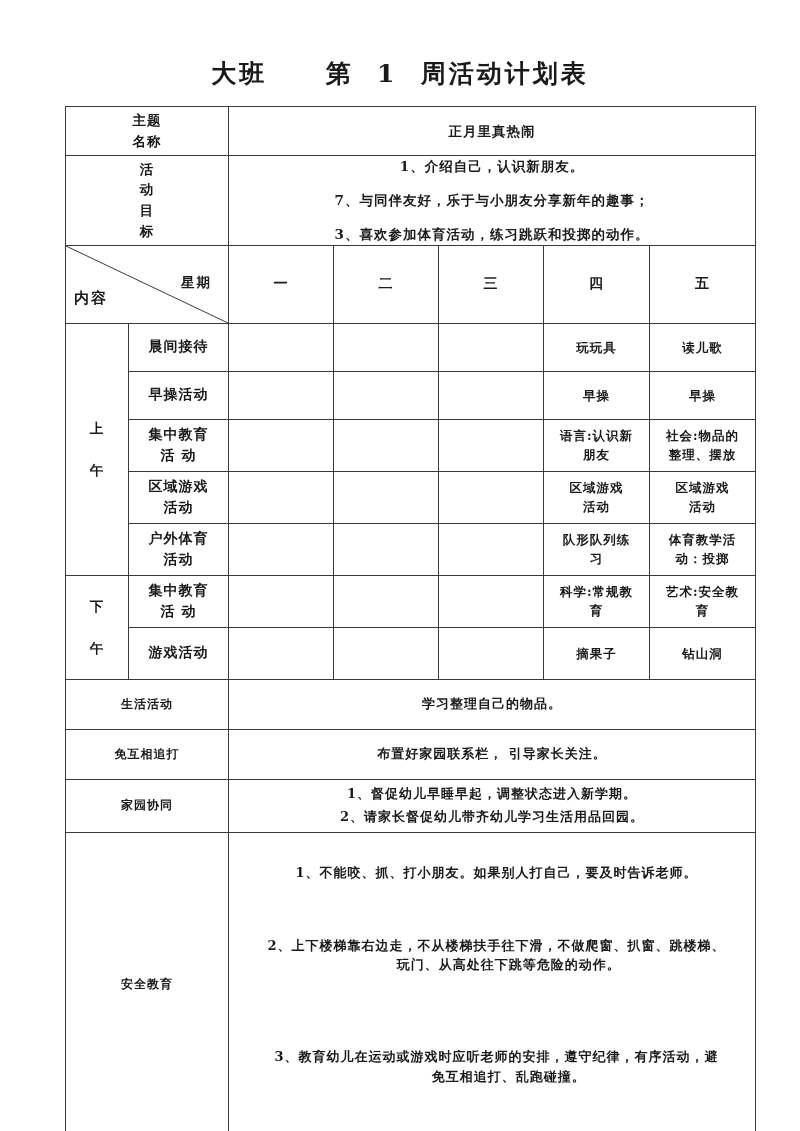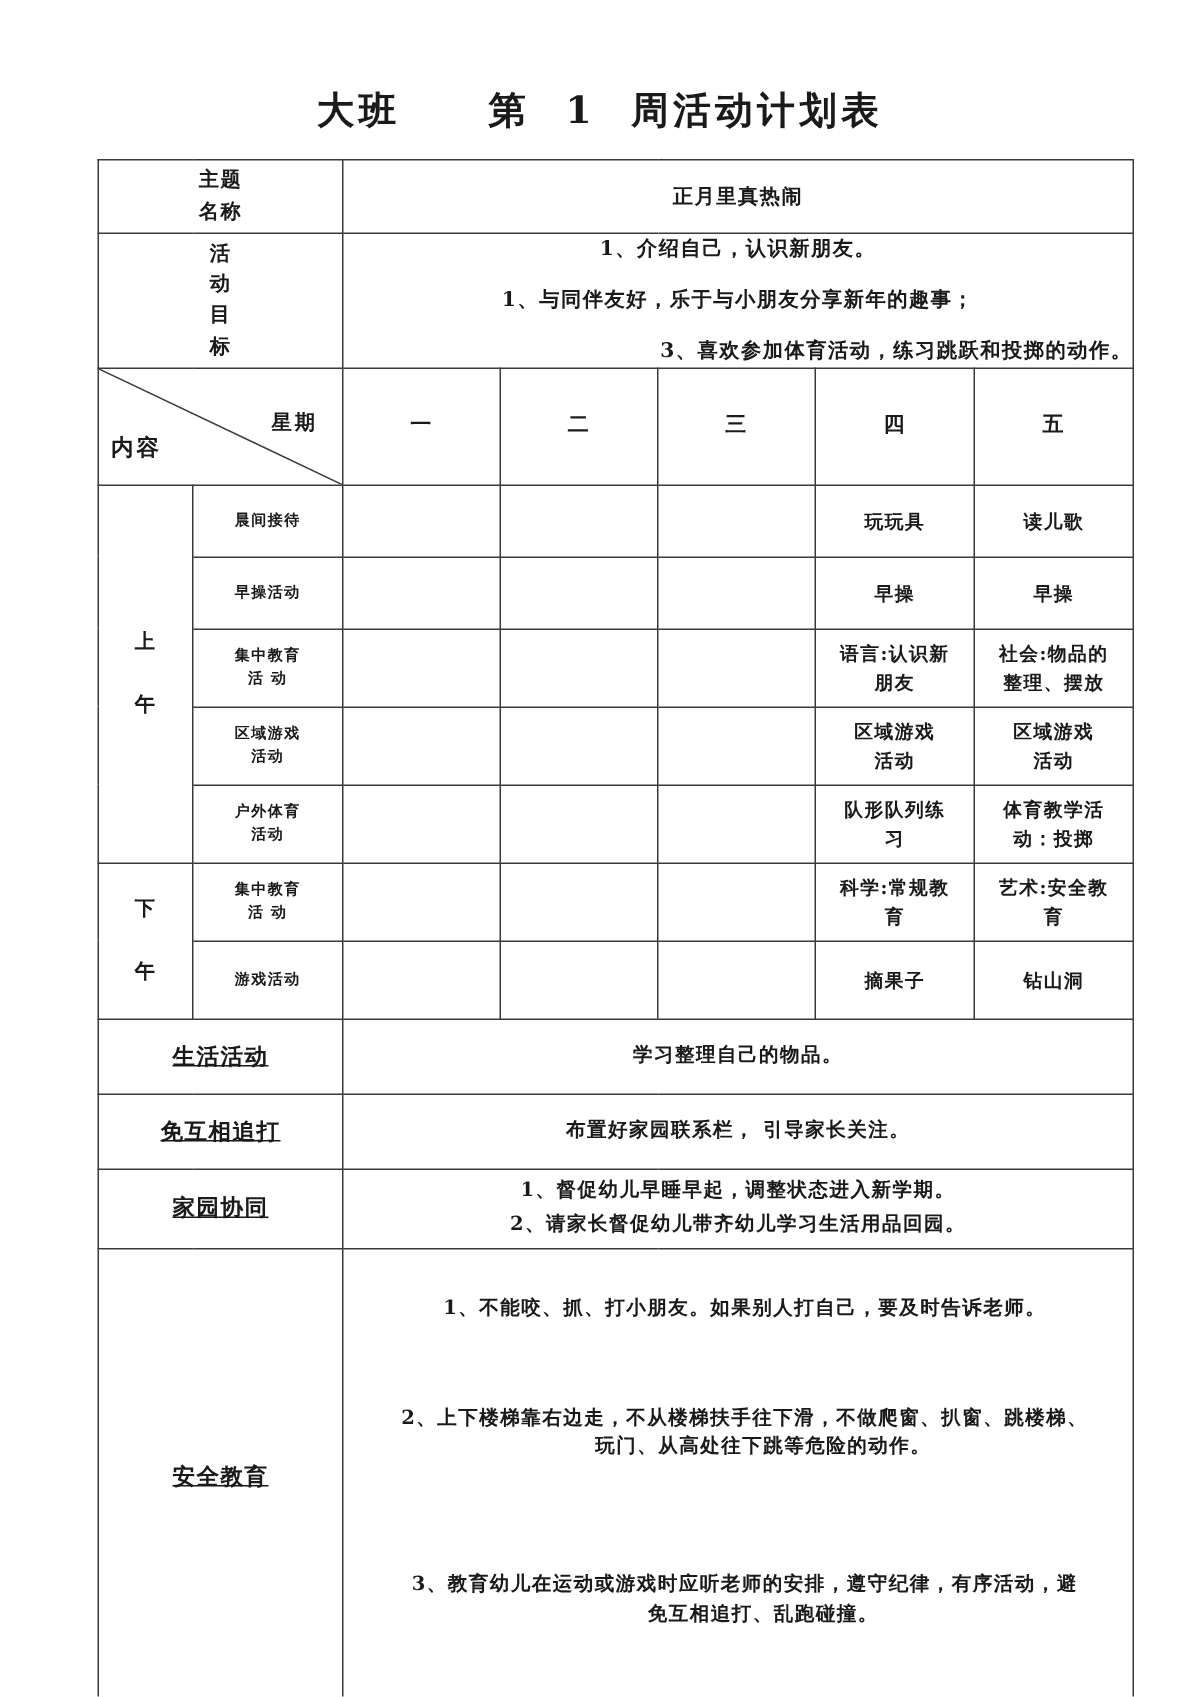--- a/index.html
+++ b/index.html
@@ -80,21 +80,21 @@
     text-align: left;
     padding: 11px 0 11px 9px;
     font-size: 13.5px;
     letter-spacing: 0.6px;
     line-height: 1.5;
   }
   .goals-cell .goal-line {
     margin: 0 0 13px 0;
     white-space: nowrap;
   }
-  .goals-cell .goal-line:last-child { margin-bottom: 0; text-align: right; }
+  .goals-cell .goal-line:last-child { margin-bottom: 0; }
 
   
   .diag-cell {
     position: relative;
     height: 77px;
     padding: 0;
   }
   .diag-cell .diag-svg {
     position: absolute;
     inset: 0;
@@ -117,38 +117,37 @@
     font-size: 15px;
     letter-spacing: 2px;
   }
 
   .day-head {
     font-size: 14px;
     letter-spacing: 1px;
   }
 
   .grid-label {
-    font-size: 10px;
+    font-size: 14px;
     letter-spacing: 1.5px;
     white-space: pre-line;
     line-height: 1.5;
     padding: 6px 2px;
   }
   .grid-cell {
     font-size: 12.5px;
     letter-spacing: 0.5px;
     white-space: pre-line;
     line-height: 1.5;
     padding: 5px 3px;
   }
 
   .sec-label {
-    font-size: 15px;
+    font-size: 12px;
     letter-spacing: 2.5px;
-    text-decoration: underline;
   }
   .sec-body {
     text-align: left;
     padding: 9px 0 9px 9px;
     font-size: 13px;
     letter-spacing: 0.6px;
     line-height: 1.5;
     white-space: pre-line;
   }
   .sec-body.tight {
@@ -202,21 +201,21 @@
         <td class="theme-cell" colspan="5">正月里真热闹</td>
       </tr>
 
       <tr>
         <td class="label-v" colspan="2">活
 动
 目
 标</td>
         <td class="goals-cell" colspan="5">
           <div class="goal-line">1、介绍自己，认识新朋友。</div>
-          <div class="goal-line">1、与同伴友好，乐于与小朋友分享新年的趣事；</div>
+          <div class="goal-line">7、与同伴友好，乐于与小朋友分享新年的趣事；</div>
           <div class="goal-line">3、喜欢参加体育活动，练习跳跃和投掷的动作。</div>
         </td>
       </tr>
 
       <tr>
         <td class="diag-cell" colspan="2">
           <svg class="diag-svg" viewBox="0 0 163 77" preserveAspectRatio="none">
             <line x1="0" y1="0" x2="163" y2="77" stroke="#3a3a3a" stroke-width="1" vector-effect="non-scaling-stroke"></line>
           </svg>
           <span class="diag-week">星期</span>

